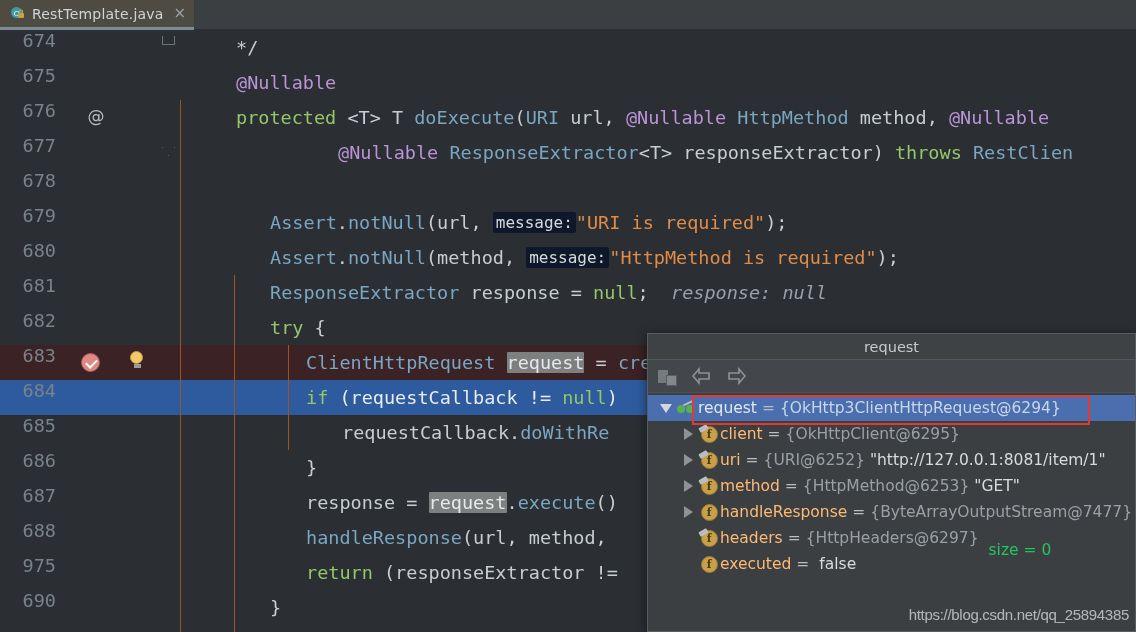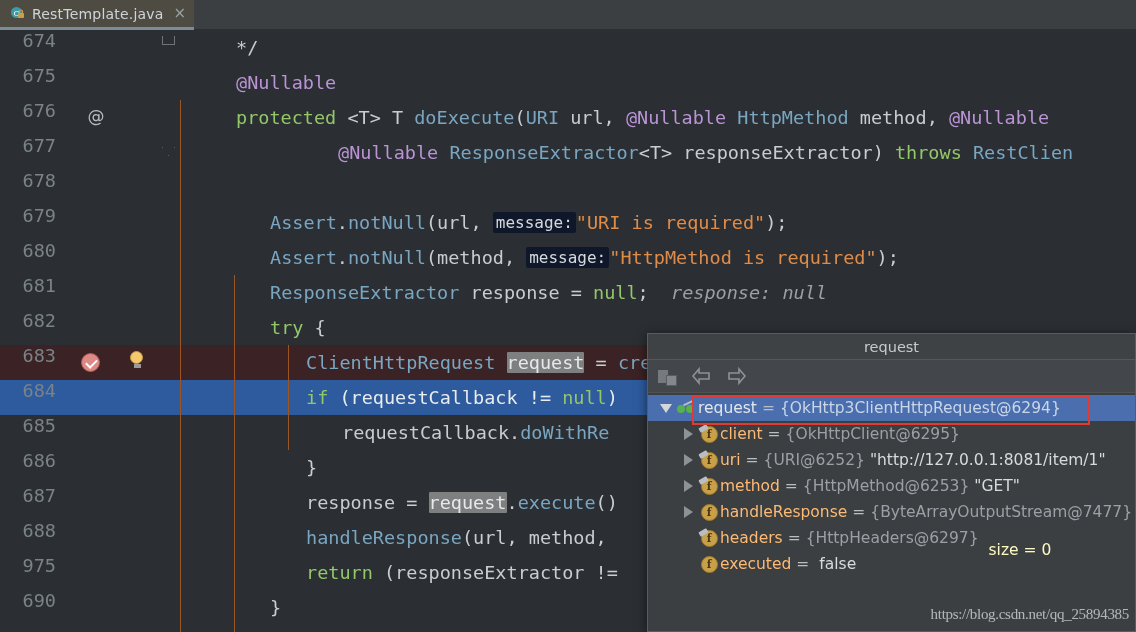--- a/index.html
+++ b/index.html
@@ -320,38 +320,38 @@
     position: absolute; left: 6px; top: 1px;
     width: 11px; height: 2px;
     background: #b9bec2;
     transform: rotate(-25deg);
   }
   .tname { color: #fdba74; margin-right: 5px; }
   .trow.sel .tname { color: #e3e7ea; }
   .teq { color: #b9bec2; margin-right: 5px; }
   .tref { color: #9aa0a6; }
   .tval { color: #d7dbde; margin-left: 5px; }
-  .tsize { color: #fef9c3; margin-left: 10px; margin-top: 24px; }
+  .tsize { color: #22c55e; margin-left: 10px; margin-top: 24px; }
   .trow.sel .tref { color: #c9d6e8; text-align: right; }
 
   .redbox {
     position: absolute;
     left: 44px; top: 57px;
     width: 398px; height: 33px;
     border: 2px solid #e03a32;
     pointer-events: none;
   }
 
   
   .watermark {
     position: absolute;
     right: 6px; bottom: 8px;
     color: rgba(225,228,231,0.72);
     font-size: 15px;
-    font-family: Liberation Serif, serif;
+    font-family: Liberation Sans, sans-serif;
     white-space: nowrap;
     letter-spacing: -0.3px;
   }
   .wm2 {
     position: absolute;
     right: 6px; bottom: 8px;
     color: rgba(235,238,241,0.65);
     font-size: 15px;
     font-family: "DejaVu Sans", sans-serif;
     white-space: nowrap;

